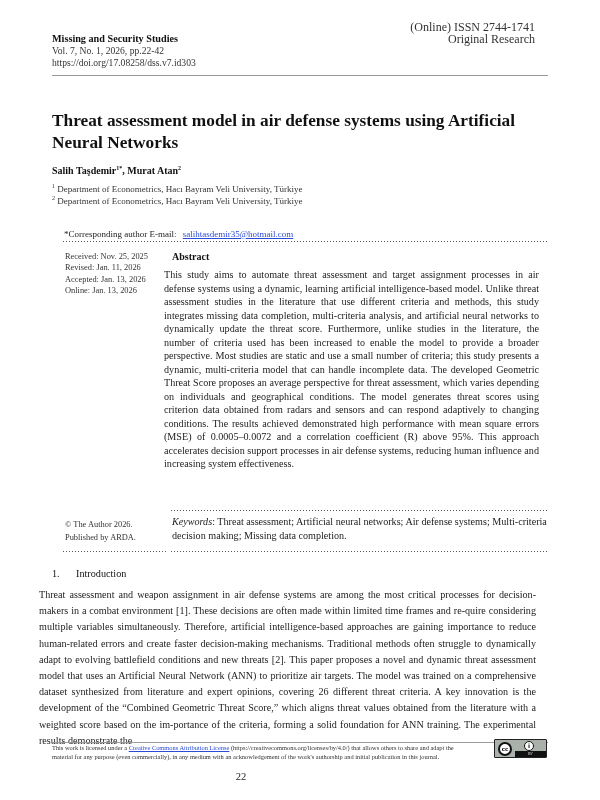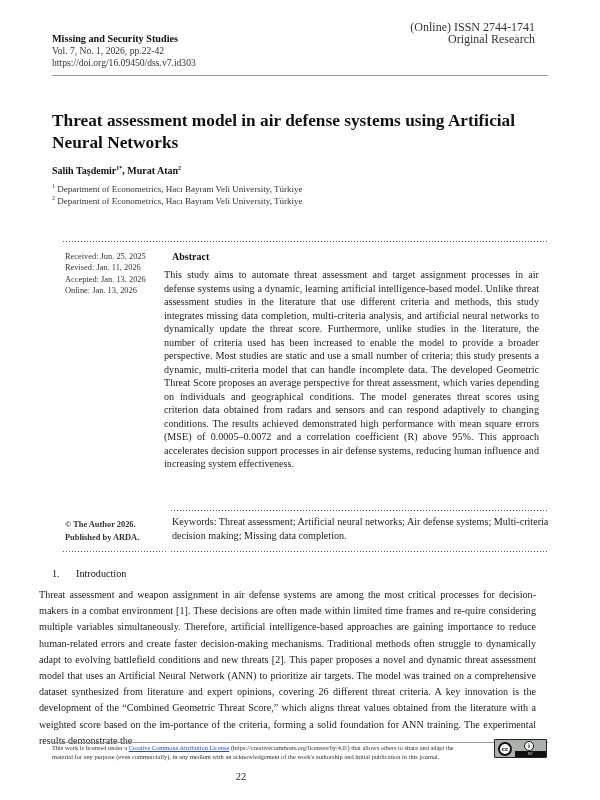--- a/index.html
+++ b/index.html
@@ -33,23 +33,23 @@
   .dots-top { left: 62px; right: 52px; top: 240px; }
   .dots-mid { left: 170px; right: 52px; top: 509px; }
   .dots-bot-l { left: 62px; width: 104px; top: 550px; }
   .dots-bot-r { left: 170px; right: 52px; top: 550px; }
 
   .dates { position: absolute; left: 65px; top: 251px; font-size: 8.4px; line-height: 11.4px; color: #333; }
 
   .abstract-head { position: absolute; left: 172px; top: 251px; font-weight: bold; font-size: 10px; color: #111; }
   .abstract-body { position: absolute; left: 164px; top: 268px; width: 375px; font-size: 10.15px; line-height: 13.5px; text-align: justify; color: #222; }
 
-  .copyright { position: absolute; left: 65px; top: 518px; font-size: 8.4px; line-height: 13px; color: #333; font-weight: bold; }
+  .copyright { position: absolute; left: 65px; top: 518px; font-size: 8.4px; line-height: 13px; color: #333; }
   .keywords { position: absolute; left: 172px; top: 515px; width: 380px; font-size: 10.15px; line-height: 14px; color: #222; }
-  .keywords .kw-label { }
+  .keywords .kw-label { font-style: italic; }
 
   .section-head { position: absolute; left: 52px; top: 568px; font-weight: normal; font-size: 10.2px; color: #111; }
   .section-head .num { display: inline-block; width: 24px; }
 
   .intro { position: absolute; left: 39px; top: 587px; width: 497px; font-size: 10.15px; line-height: 16.2px; text-align: justify; color: #222; }
 
   .foot-rule { position: absolute; left: 52px; right: 52px; top: 742px; height: 1px; background: #9a9a9a; }
   .license { position: absolute; left: 52px; top: 744px; width: 420px; font-size: 6.4px; line-height: 8.8px; color: #333; }
   .license a { color: #2b4bd6; text-decoration: underline; }
 
@@ -66,44 +66,48 @@
 <div class="page">
 
   <div class="hdr-right">
     <div>(Online) ISSN 2744-1741</div>
     <div class="orig">Original Research</div>
   </div>
 
   <div class="hdr-left">
     <div class="journal">Missing and Security Studies</div>
     <div>Vol. 7, No. 1, 2026, pp.22-42</div>
-    <div>https://doi.org/16.09450/dss.v7.id303</div>
+    <div>https://doi.org/17.08258/dss.v7.id303</div>
   </div>
   <div class="hdr-rule"></div>
 
   <h1 class="title">Threat assessment model in air defense systems using Artificial Neural Networks</h1>
 
   <div class="authors">
     <span>Salih Taşdemir</span><sup>1*</sup><span>, </span><span>Murat Atan</span><sup>2</sup>
   </div>
 
   <div class="affil affil1">
     <sup>1</sup>
     <span>Department of Econometrics, Hacı Bayram Veli University, Türkiye</span>
   </div>
   <div class="affil affil2">
     <sup>2</sup>
     <span>Department of Econometrics, Hacı Bayram Veli University, Türkiye</span>
   </div>
 
+  <div class="corresp">
+    <span>*Corresponding author E-mail:</span>
+    <a>salihtasdemir35@hotmail.com</a>
+  </div>
 
   <div class="dots dots-top"></div>
 
   <div class="dates">
-    <div>Received: Jun. 25, 2025</div>
+    <div>Received: Nov. 25, 2025</div>
     <div>Revised: Jan. 11, 2026</div>
     <div>Accepted: Jan. 13, 2026</div>
     <div>Online: Jan. 13, 2026</div>
   </div>
 
   <div class="abstract-head">Abstract</div>
   <p class="abstract-body">This study aims to automate threat assessment and target assignment processes in air defense systems using a dynamic, learning artificial intelligence-based model. Unlike threat assessment studies in the literature that use different criteria and methods, this study integrates missing data completion, multi-criteria analysis, and artificial neural networks to dynamically update the threat score. Furthermore, unlike studies in the literature, the number of criteria used has been increased to enable the model to provide a broader perspective. Most studies are static and use a small number of criteria; this study presents a dynamic, multi-criteria model that can handle incomplete data. The developed Geometric Threat Score proposes an average perspective for threat assessment, which varies depending on individuals and geographical conditions. The model generates threat scores using criterion data obtained from radars and sensors and can respond adaptively to changing conditions. The results achieved demonstrated high performance with mean square errors (MSE) of 0.0005–0.0072 and a correlation coefficient (R) above 95%. This approach accelerates decision support processes in air defense systems, reducing human influence and increasing system effectiveness.</p>
 
   <div class="dots dots-mid"></div>
 

